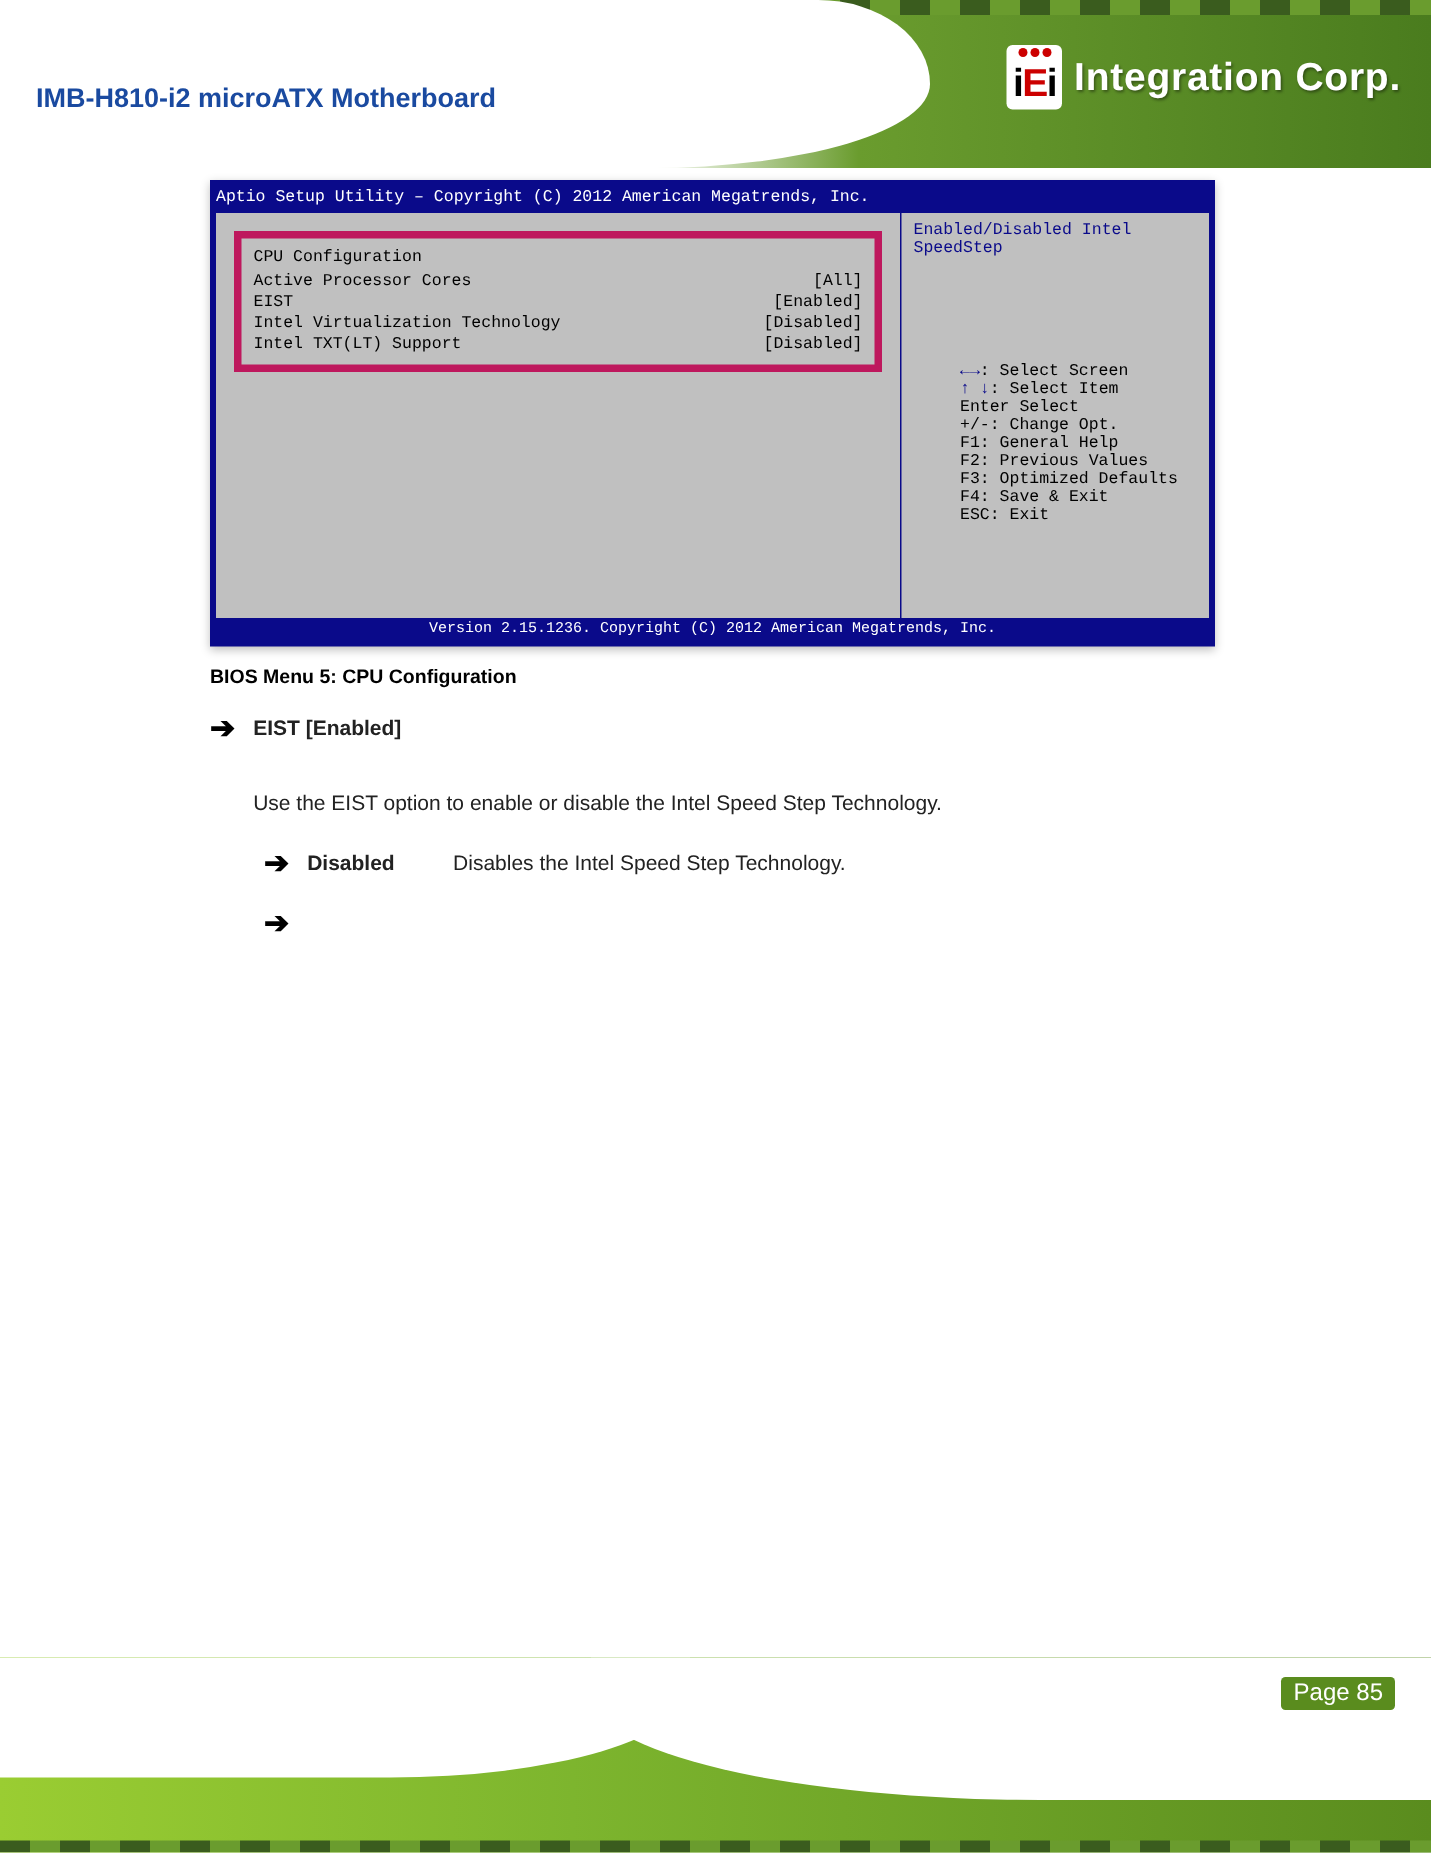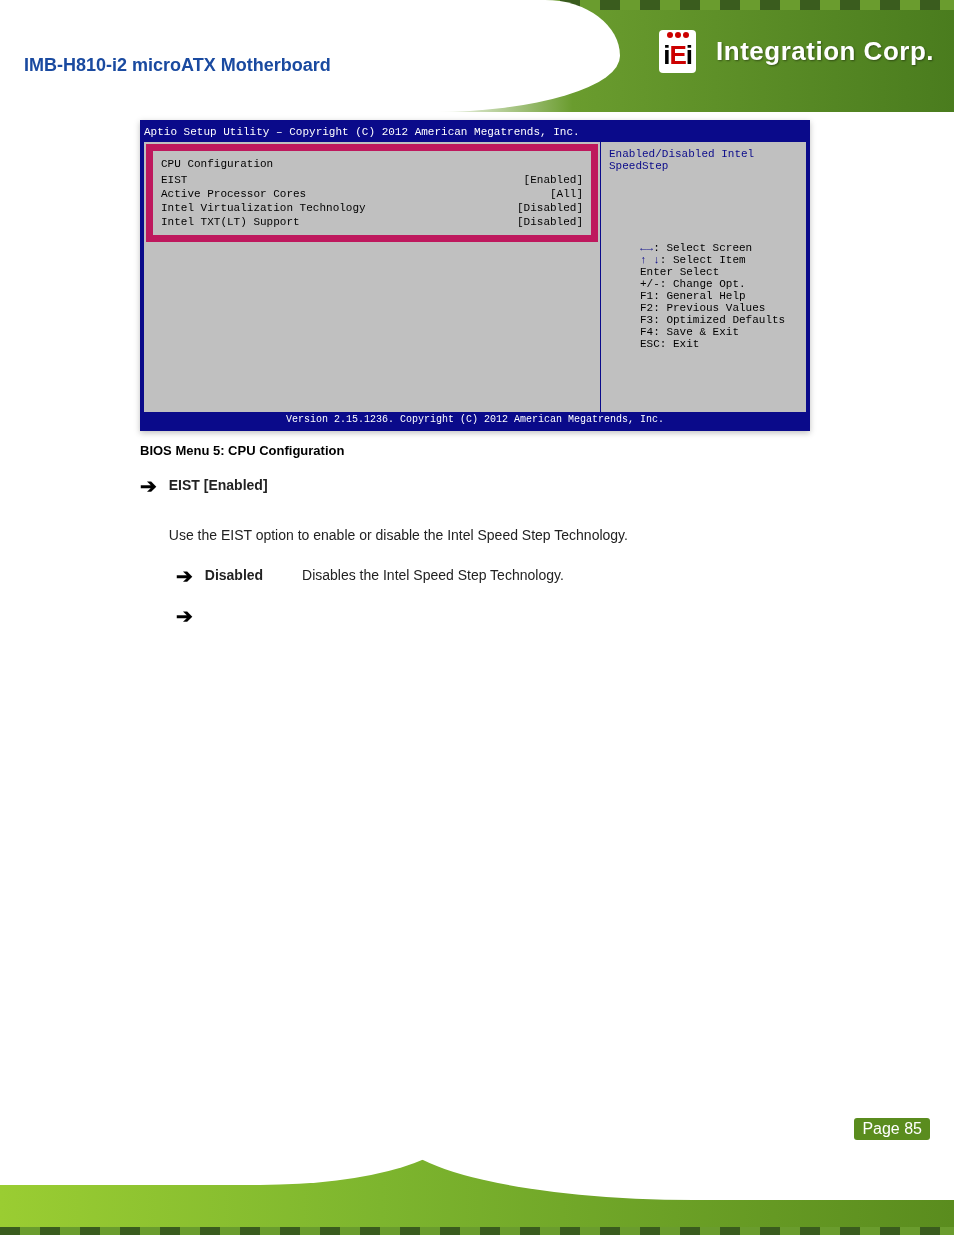--- a/index.html
+++ b/index.html
@@ -32,21 +32,21 @@
     width: 620px; height: 112px;
     background: #fff;
     border-top-right-radius: 80px 60px;
     border-bottom-right-radius: 200px 60px;
   }
   .brand {
     position: absolute;
     top: 30px; right: 20px;
     display: flex;
     align-items: center;
-    gap: 20px;
+    gap: 8px;
     color: #fff;
     font-family: "Arial Black", Arial, sans-serif;
   }
   .brand-logo {
     display: flex; flex-direction: column; align-items: center;
     background: #fff;
     padding: 2px 4px;
     border-radius: 4px;
   }
   .brand-logo-dots { display: flex; gap: 2px; margin-bottom: 2px; }
@@ -103,22 +103,22 @@
     display: flex;
     background: #c0c0c0;
     color: #000;
   }
   .bios-left {
     flex: 1;
     border-right: 1px solid #0a0a8a;
     min-height: 270px;
   }
   .bios-left-inner {
-    border: 7px solid #be185d;
-    margin: 2px;
+    border: 5px solid #be185d;
+    margin: 12px;
     padding: 6px 8px;
   }
   .bios-row {
     display: flex;
     justify-content: space-between;
     padding: 1px 0;
     font-size: 11px;
   }
   .bios-row .opt { color: #000; }
   .bios-row .val { color: #000; }
@@ -253,26 +253,26 @@
         <div class="bios-left-inner">
           <div class="bios-row">
             <span class="opt">CPU Configuration</span>
             <span class="val"></span>
           </div>
           <div class="bios-row">
             <span class="opt"></span>
             <span class="val"></span>
           </div>
           <div class="bios-row">
+            <span class="opt">Active Processor Cores</span>
+            <span class="val bracket">[All]</span>
+          </div>
+          <div class="bios-row">
             <span class="opt">EIST</span>
             <span class="val bracket">[Enabled]</span>
-          </div>
-          <div class="bios-row">
-            <span class="opt">Active Processor Cores</span>
-            <span class="val bracket">[All]</span>
           </div>
           <div class="bios-row">
             <span class="opt">Intel Virtualization Technology</span>
             <span class="val bracket">[Disabled]</span>
           </div>
           <div class="bios-row">
             <span class="opt">Intel TXT(LT) Support</span>
             <span class="val bracket">[Disabled]</span>
           </div>
         </div>

